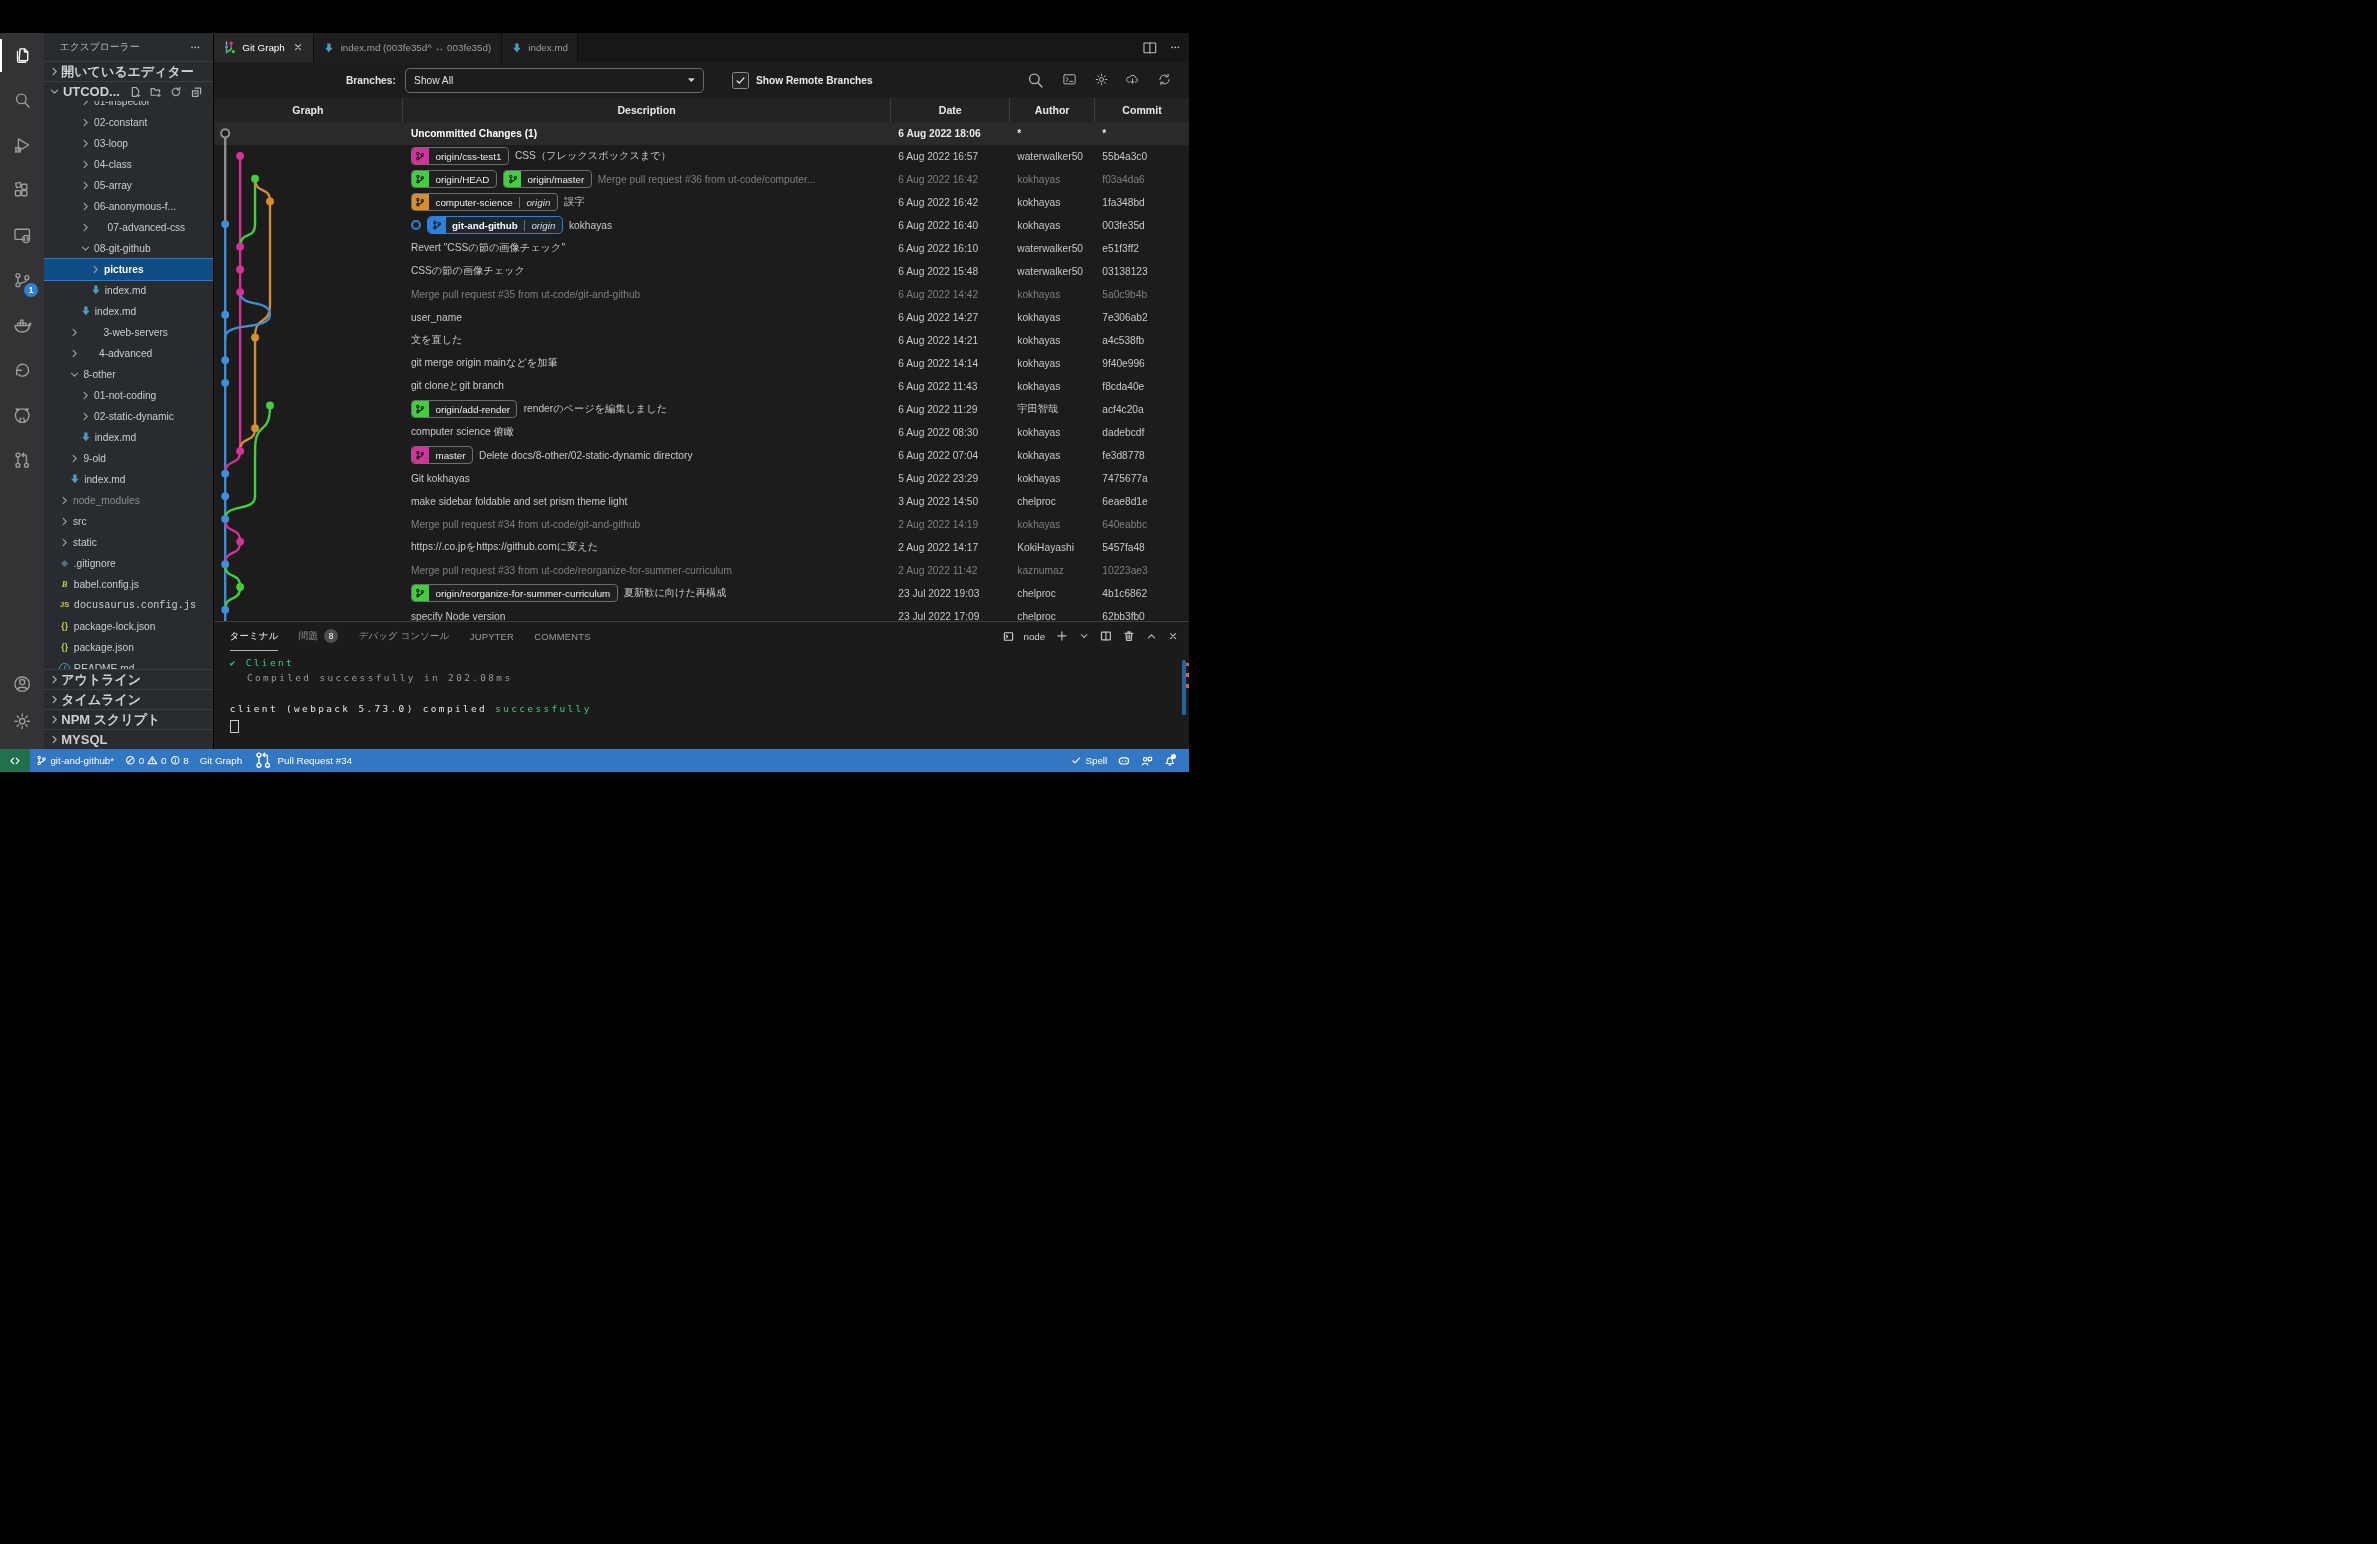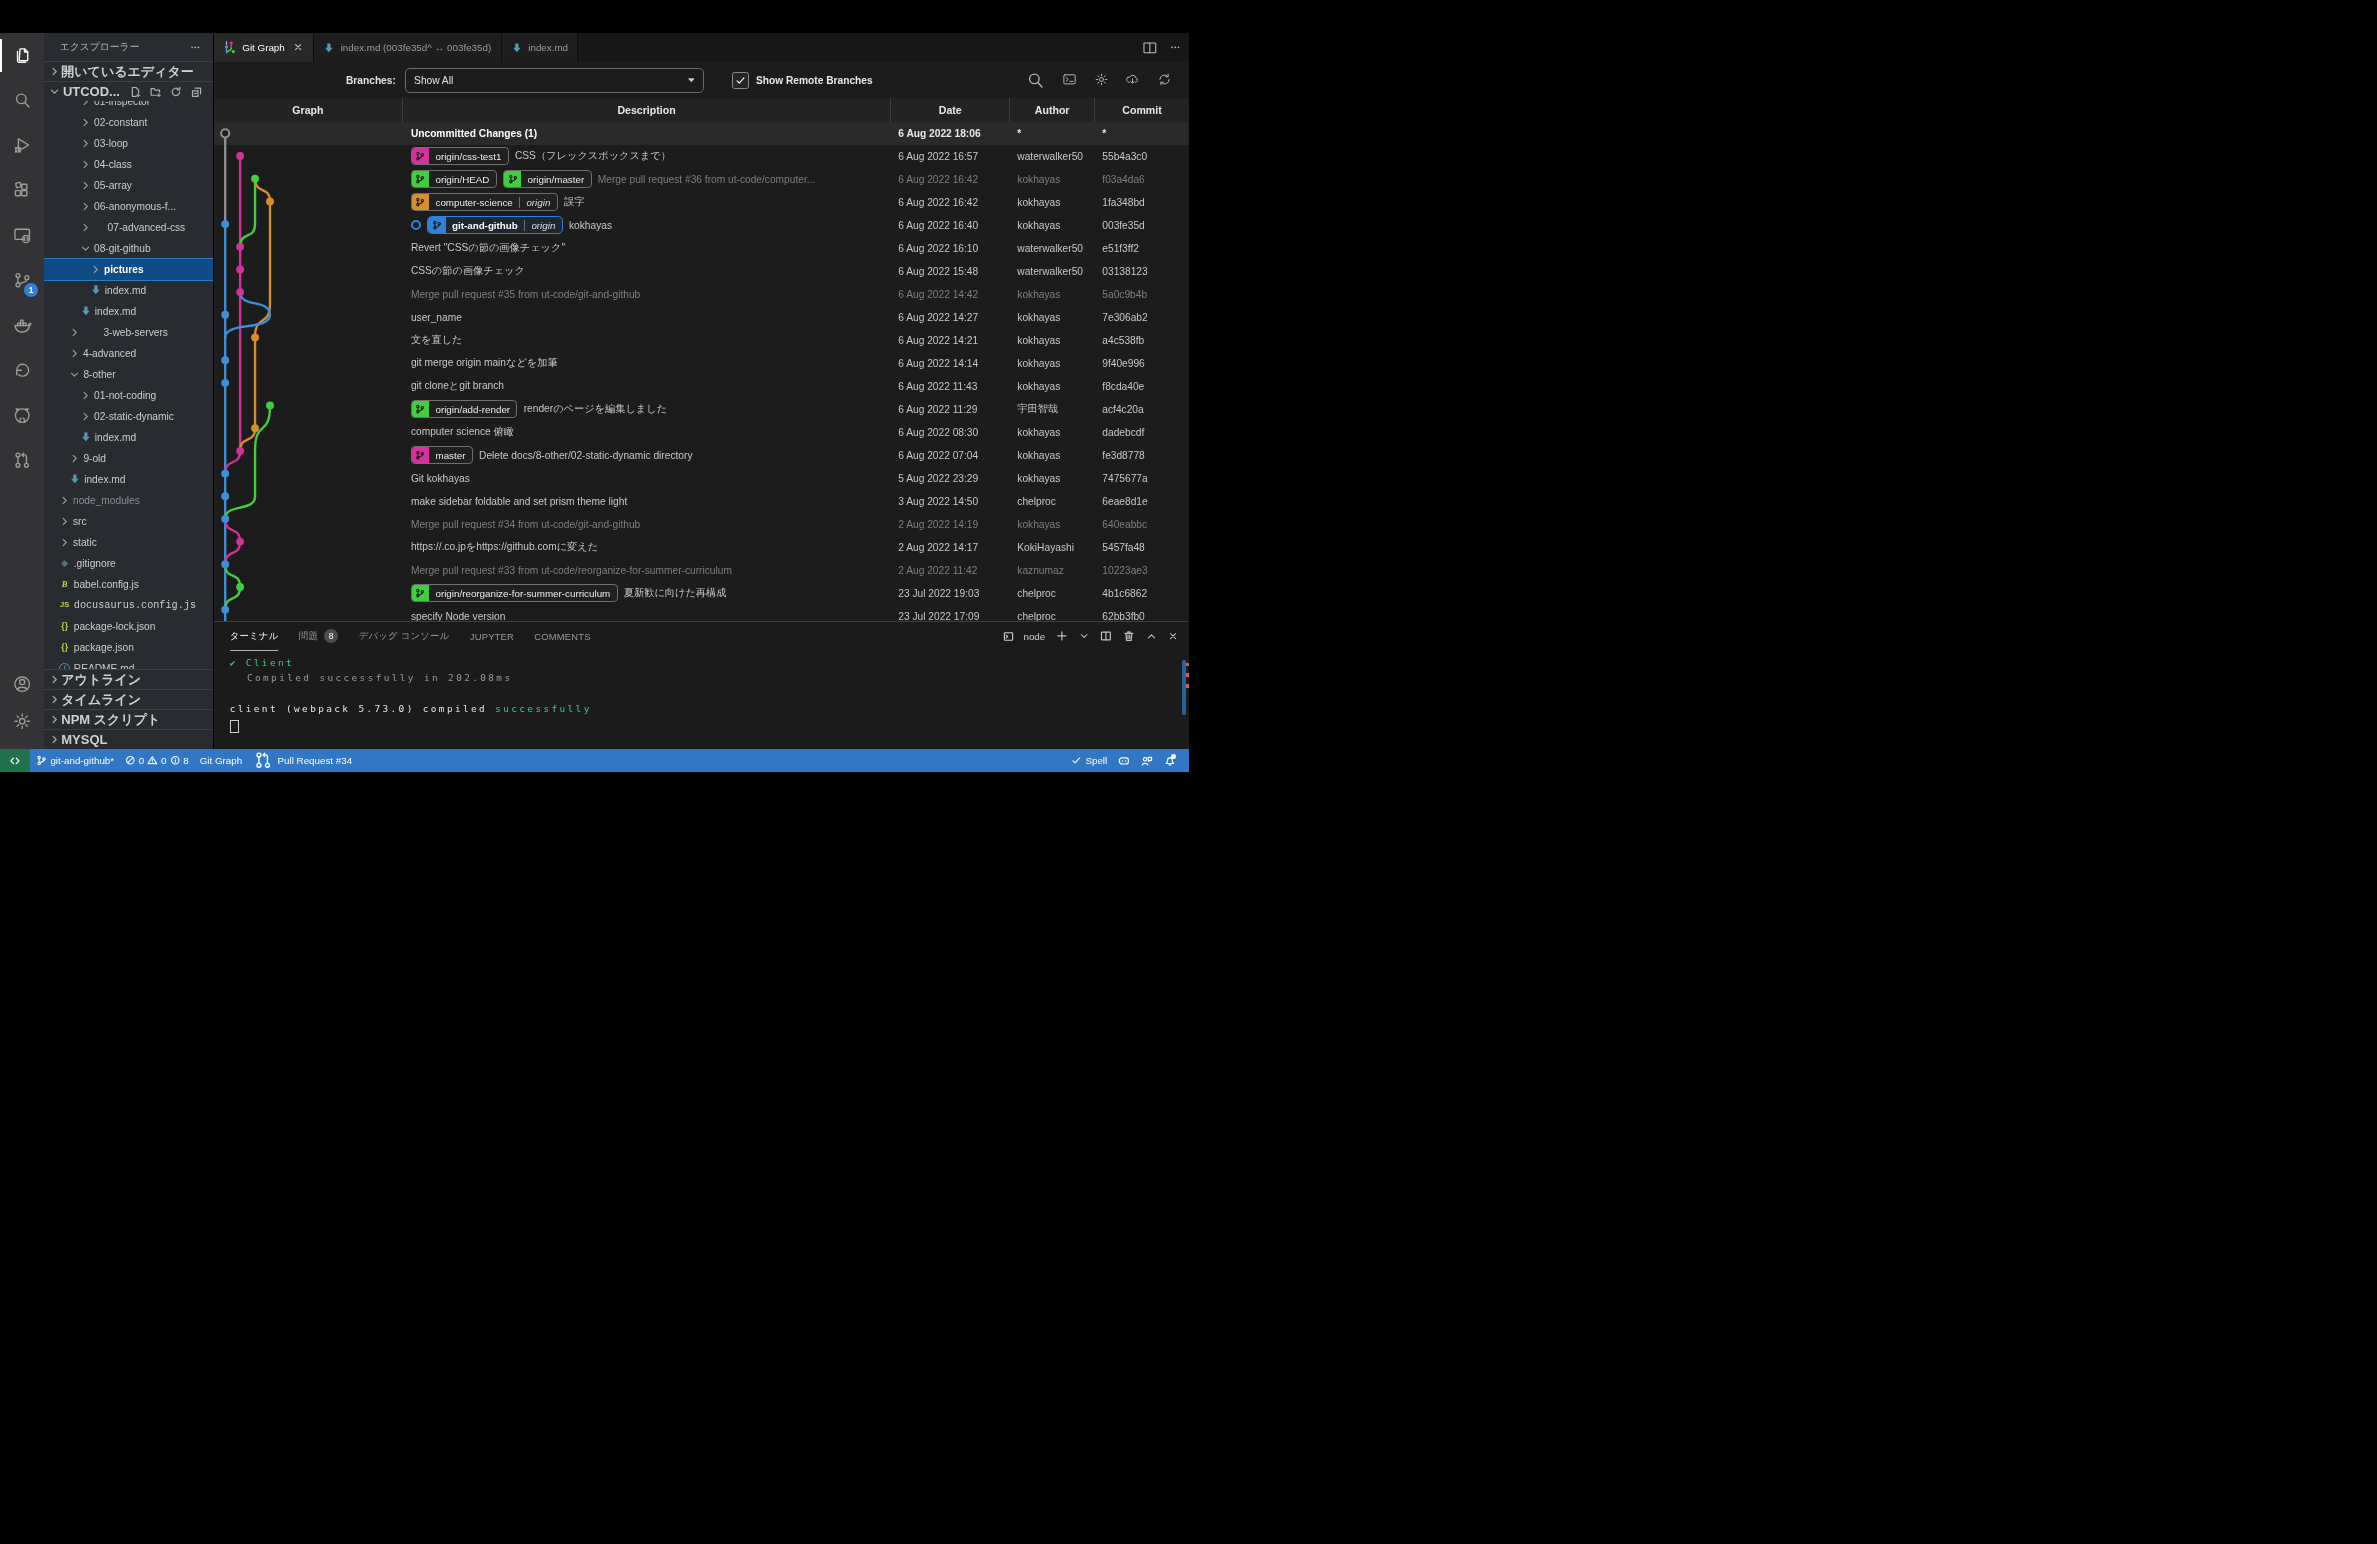--- a/index.html
+++ b/index.html
@@ -385,21 +385,21 @@
                 </svg>
               </span>
               <span class="lbl" style="margin-left:2.4px;">3-web-servers</span>
             </div>
             <div class="tree-row" style="padding-left: 24.4px;">
               <span class="icon">
                 <svg width="11" height="11" viewBox="0 0 16 16" fill="none" stroke="currentColor" stroke-width="1.6" stroke-linecap="round" stroke-linejoin="round">
                   <path d="M6 3.5l4.5 4.5L6 12.5"></path>
                 </svg>
               </span>
-              <span class="lbl" style="margin-left:2px;">4-advanced</span>
+              <span class="lbl" style="margin-left:18px;">4-advanced</span>
             </div>
             <div class="tree-row" style="padding-left: 24.4px;">
               <span class="icon">
                 <svg width="11" height="11" viewBox="0 0 16 16" fill="none" stroke="currentColor" stroke-width="1.6" stroke-linecap="round" stroke-linejoin="round">
                   <path d="M3.5 6l4.5 4.5L12.5 6"></path>
                 </svg>
               </span>
               <span class="lbl" style="margin-left:2.4px;">8-other</span>
             </div>
             <div class="tree-row" style="padding-left: 35px;">

